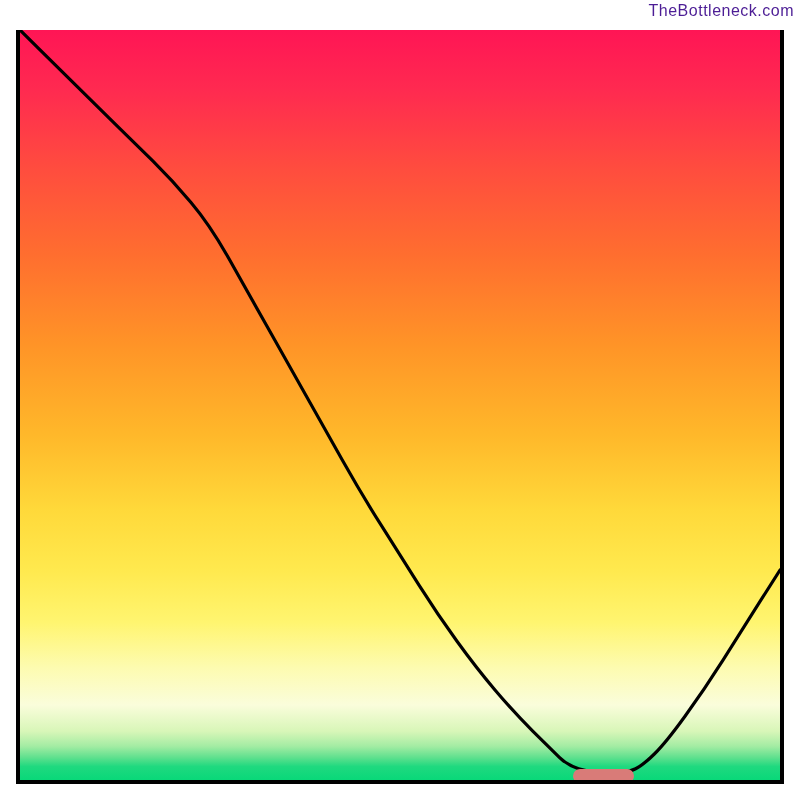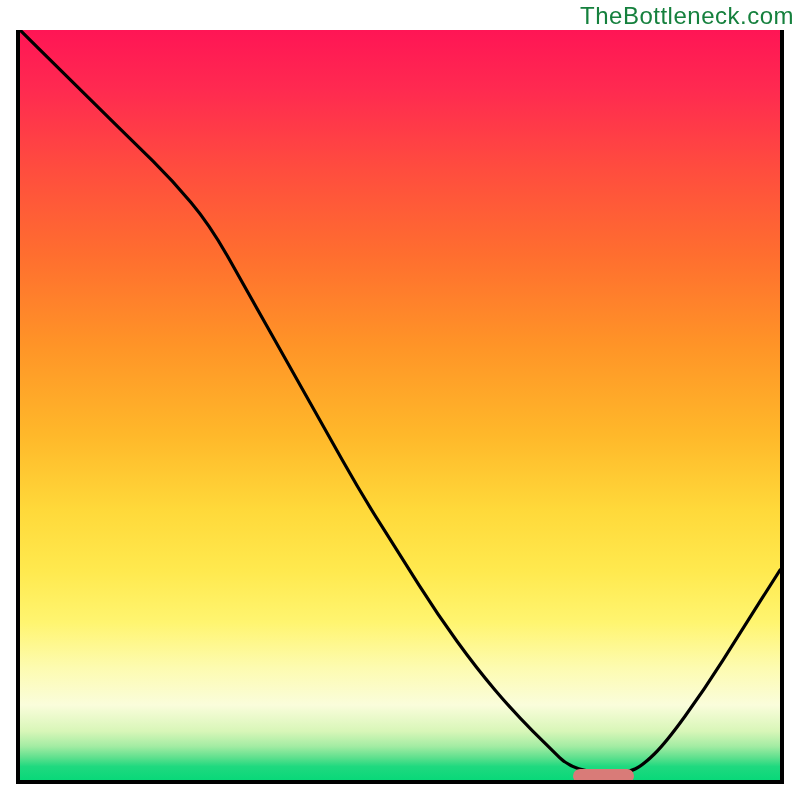--- a/index.html
+++ b/index.html
@@ -7,22 +7,22 @@
   .stage {
     position: relative;
     width: 800px;
     height: 800px;
   }
   .watermark {
     position: absolute;
     top: 2px;
     right: 6px;
     font-family: Arial, Helvetica, sans-serif;
-    font-size: 24px;
-    color: #15803d;
+    font-size: 16px;
+    color: #4c1d95;
     letter-spacing: 0.5px;
     user-select: none;
   }
   .plot {
     position: absolute;
     left: 16px;
     top: 30px;
     width: 768px;
     height: 754px;
     border-left: 4px solid #000;

